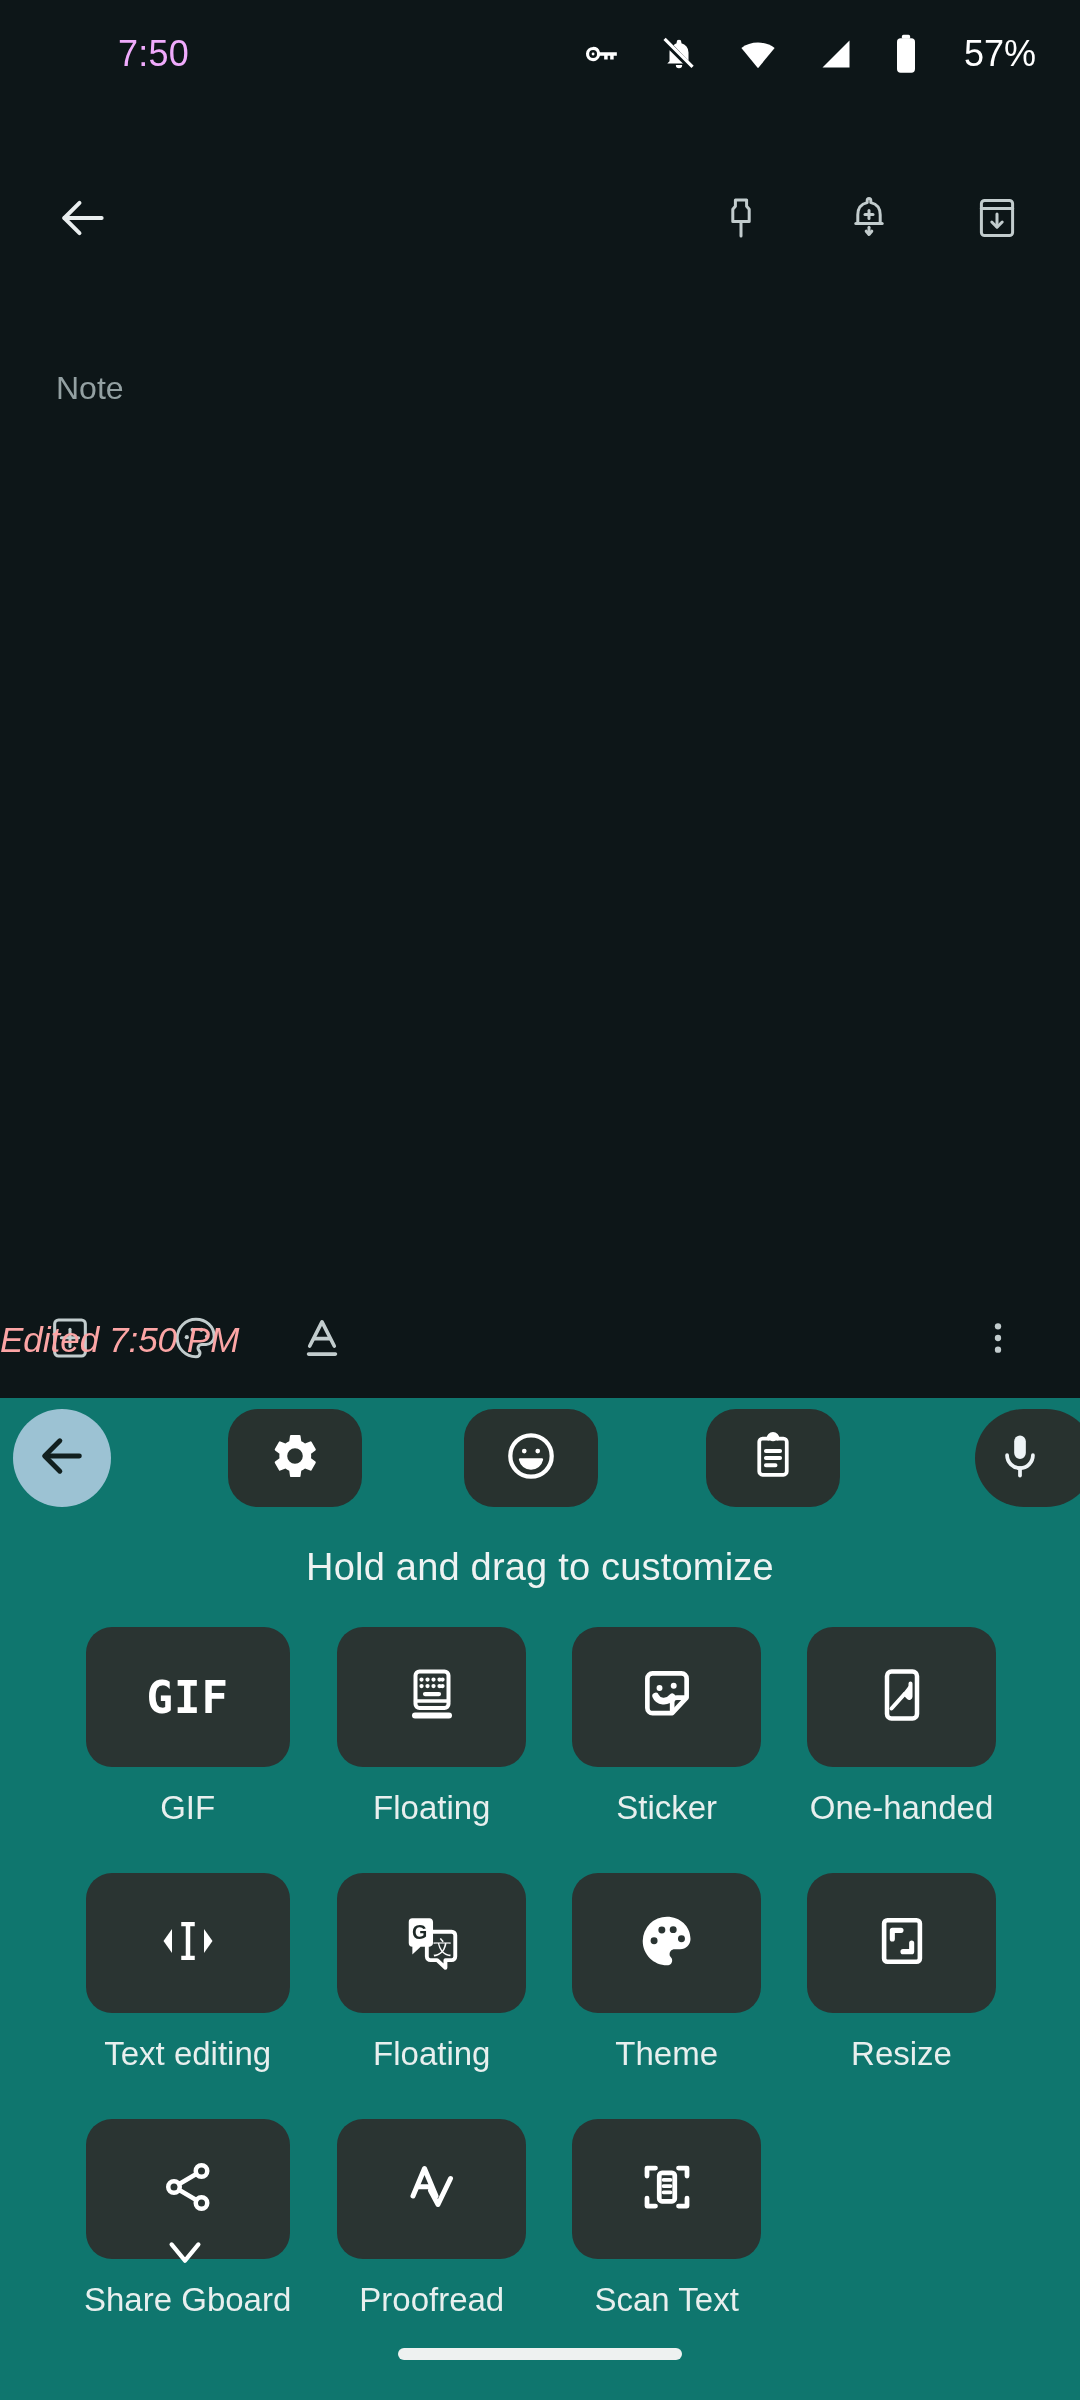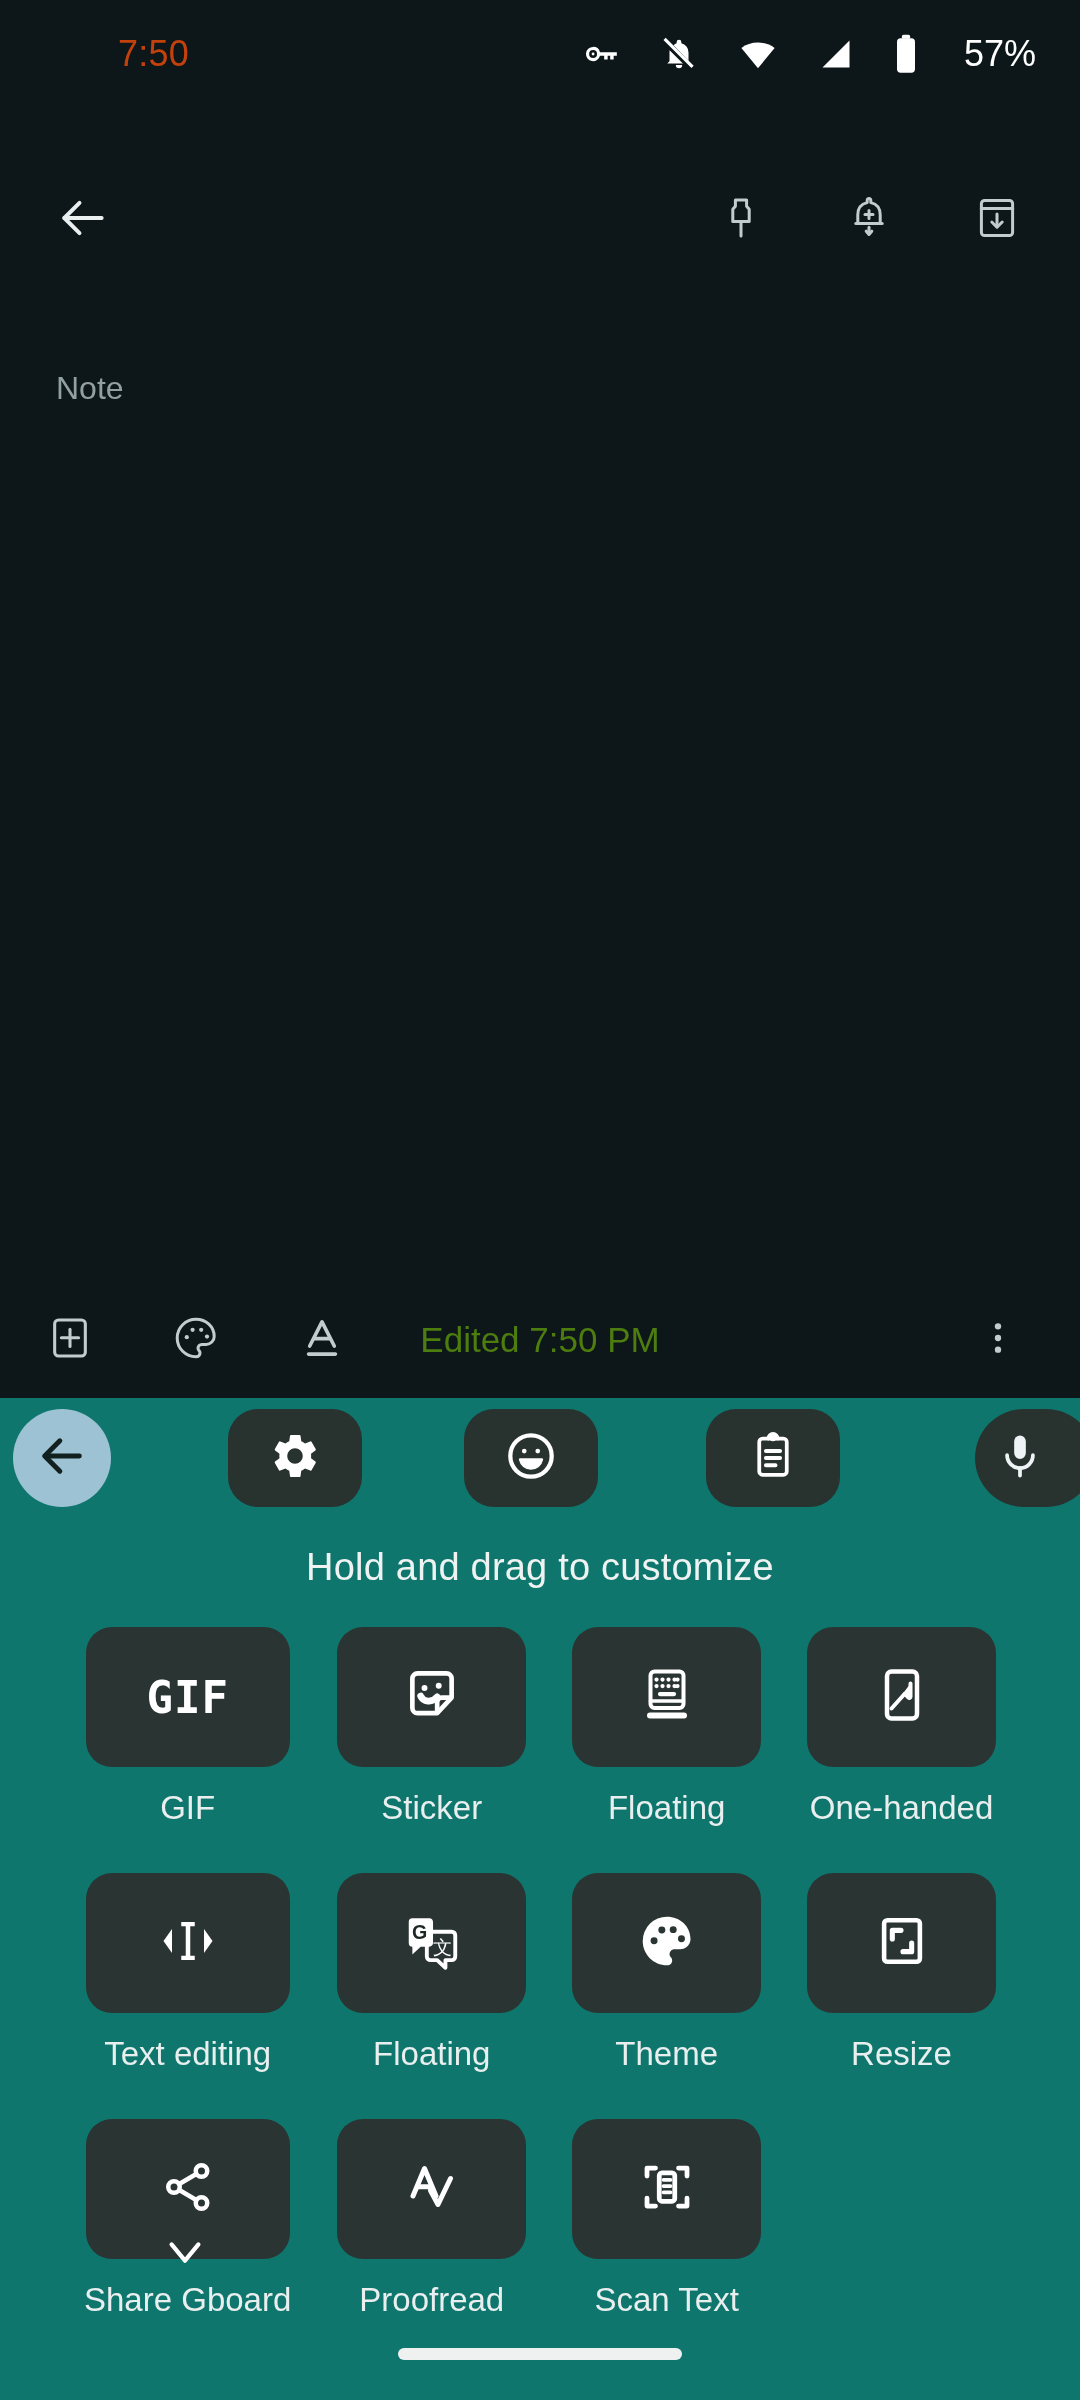--- a/index.html
+++ b/index.html
@@ -11,21 +11,21 @@
   }
   #screen { position:relative; width:1080px; height:2400px; background:#0d1618; }
 
   
   #status-bar {
     position:absolute; top:0; left:0; width:1080px; height:108px;
     display:flex; align-items:center; justify-content:space-between;
     padding:0 44px 0 0;
   }
   #status-clock {
-    margin-left:118px; color:#c2410c; font-size:36px; letter-spacing:0.2px;
+    margin-left:118px; color:#f0abfc; font-size:36px; letter-spacing:0.2px;
     font-weight:400;
   }
   #status-icons { display:flex; align-items:center; gap:40px; }
   #status-icons svg { display:block; }
   #battery-pct { color:#ffffff; font-size:36px; margin-left:6px; font-weight:500; }
 
   
   #app-bar {
     position:absolute; top:160px; left:0; width:1080px; height:120px;
     display:flex; align-items:center;
@@ -46,22 +46,22 @@
     color:#93a0a2; font-size:32px; font-weight:400; padding:40px 52px 0 56px;
   }
 
   
   #note-toolbar {
     position:absolute; top:1290px; left:0; width:1080px; height:100px;
     display:flex; align-items:center;
   }
   .nt-icon { width:96px; height:96px; display:flex; align-items:center; justify-content:center; }
   #nt-left { display:flex; align-items:center; margin-left:22px; gap:30px; }
-  #nt-edited { position:absolute; left:0; right:0; text-align:center; color:#4d7c0f;
-    font-size:35px; pointer-events:none; }
+  #nt-edited { position:absolute; left:0; right:0; color:#fca5a5;
+    font-size:35px; pointer-events:none;font-style:italic; }
   #nt-more { margin-left:auto; margin-right:34px; width:96px; height:96px;
     display:flex; align-items:center; justify-content:center; }
 
   
   #keyboard {
     position:absolute; top:1398px; left:0; width:1080px; height:1002px;
     background:#0f766e;
   }
   #kb-toolbar {
     position:relative; height:120px; display:flex; align-items:center;
@@ -320,51 +320,51 @@
       <div class="kb-cell">
         <div class="kb-tile">
           <span class="gif-text">GIF</span>
         </div>
         <div class="kb-label">GIF</div>
       </div>
 
       <div class="kb-cell">
         <div class="kb-tile">
           <span>
-            <svg width="62" height="62" viewBox="0 0 24 24" fill="none" stroke="#fff" stroke-width="1.8" stroke-linejoin="round">
-              <path d="M4.4 5.6a2 2 0 012-2h11.2a2 2 0 012 2v7.4l-5.6 6H6.4a2 2 0 01-2-2V5.6z"></path>
-              <path d="M14 19v-4.2a1.8 1.8 0 011.8-1.8h3.8"></path>
-              <circle cx="9.1" cy="9.3" r="1.15" fill="#fff" stroke="none"></circle>
-              <circle cx="14.6" cy="8.4" r="1.15" fill="#fff" stroke="none"></circle>
-              <path d="M7.6 12.4c.9 2.2 4.4 2.9 6.4.3" stroke-width="2.6" stroke-linecap="round"></path>
-            </svg>
-          </span>
-        </div>
-        <div class="kb-label">Sticker</div>
-      </div>
-
-      <div class="kb-cell">
-        <div class="kb-tile">
-          <span>
             <svg width="60" height="62" viewBox="0 0 24 24" fill="none" stroke="#fff" stroke-width="1.6" stroke-linecap="round" stroke-linejoin="round">
               <rect x="5.4" y="2.6" width="13.2" height="14.6" rx="1.6"></rect>
               <path d="M7.8 5.8h.01M10.2 5.8h.01M12.6 5.8h.01M15 5.8h.01M16.2 5.8h.01" stroke-width="1.7"></path>
               <path d="M7.8 8.4h.01M10.2 8.4h.01M12.6 8.4h.01M15 8.4h.01M16.2 8.4h.01" stroke-width="1.7"></path>
               <path d="M9.2 11.6h5.6" stroke-width="1.7"></path>
               <path d="M5.4 14.4h13.2" stroke-width="1.4"></path>
               <path d="M5.2 20.2h13.6" stroke-width="2.4"></path>
             </svg>
           </span>
         </div>
         <div class="kb-label">Floating</div>
       </div>
 
       <div class="kb-cell">
         <div class="kb-tile">
           <span>
+            <svg width="62" height="62" viewBox="0 0 24 24" fill="none" stroke="#fff" stroke-width="1.8" stroke-linejoin="round">
+              <path d="M4.4 5.6a2 2 0 012-2h11.2a2 2 0 012 2v7.4l-5.6 6H6.4a2 2 0 01-2-2V5.6z"></path>
+              <path d="M14 19v-4.2a1.8 1.8 0 011.8-1.8h3.8"></path>
+              <circle cx="9.1" cy="9.3" r="1.15" fill="#fff" stroke="none"></circle>
+              <circle cx="14.6" cy="8.4" r="1.15" fill="#fff" stroke="none"></circle>
+              <path d="M7.6 12.4c.9 2.2 4.4 2.9 6.4.3" stroke-width="2.6" stroke-linecap="round"></path>
+            </svg>
+          </span>
+        </div>
+        <div class="kb-label">Sticker</div>
+      </div>
+
+      <div class="kb-cell">
+        <div class="kb-tile">
+          <span>
             <svg width="60" height="62" viewBox="0 0 24 24" fill="none" stroke="#fff" stroke-width="1.8" stroke-linecap="round" stroke-linejoin="round">
               <path d="M6 4.4a1.8 1.8 0 011.8-1.8h8.4A1.8 1.8 0 0118 4.4v15.2a1.8 1.8 0 01-1.8 1.8H7.8A1.8 1.8 0 016 19.6V4.4z"></path>
               <path d="M15.4 7.4v5.3c0 .4-.5.6-.8.3l-1.5-1.5-5.3 5.9" fill="#fff" stroke="#fff" stroke-width="1.6"></path>
             </svg>
           </span>
         </div>
         <div class="kb-label">One-handed</div>
       </div>
 
       <div class="kb-cell">

